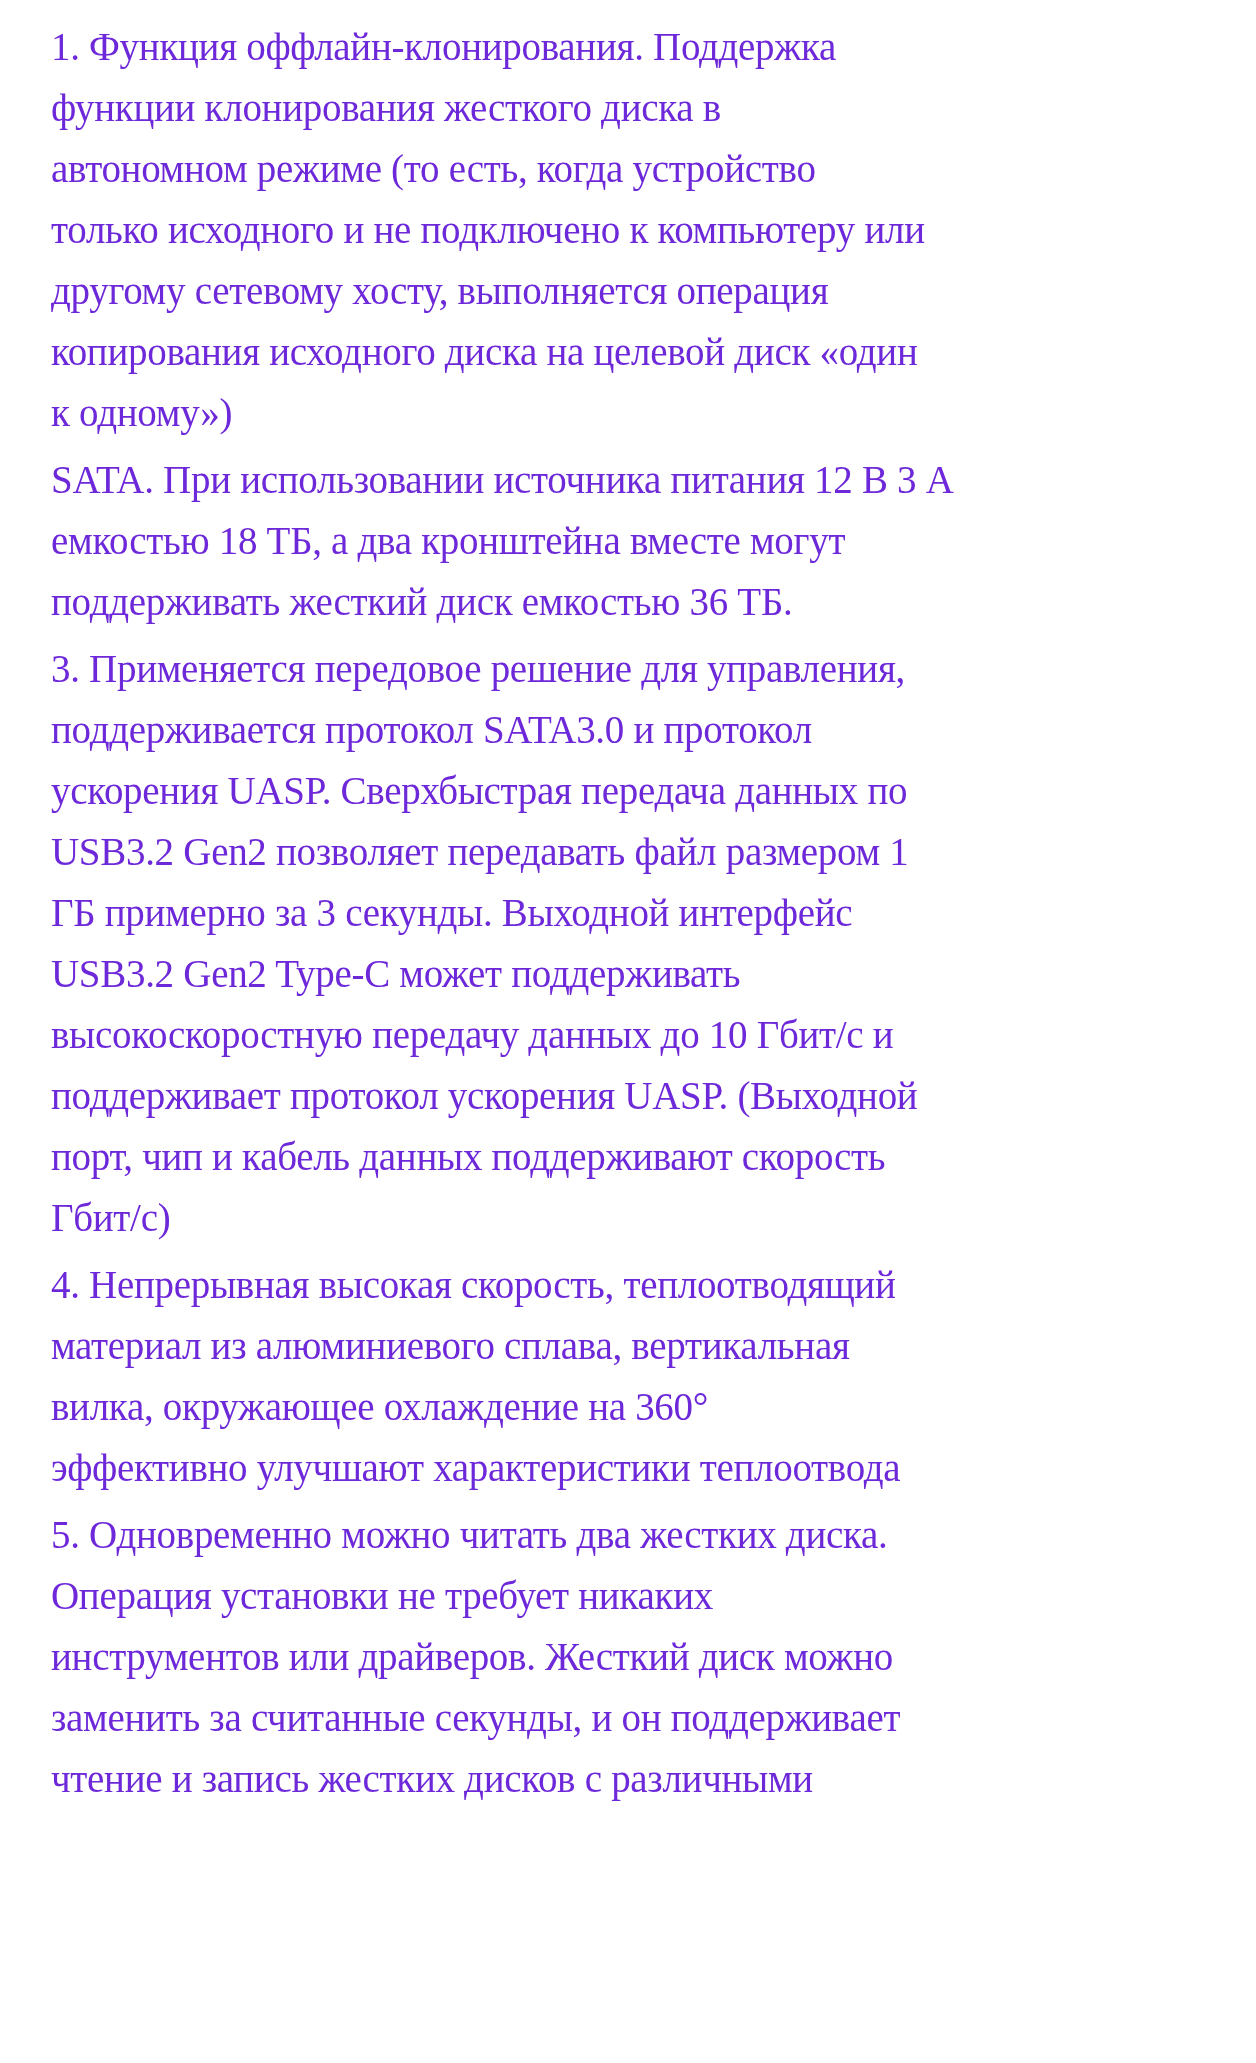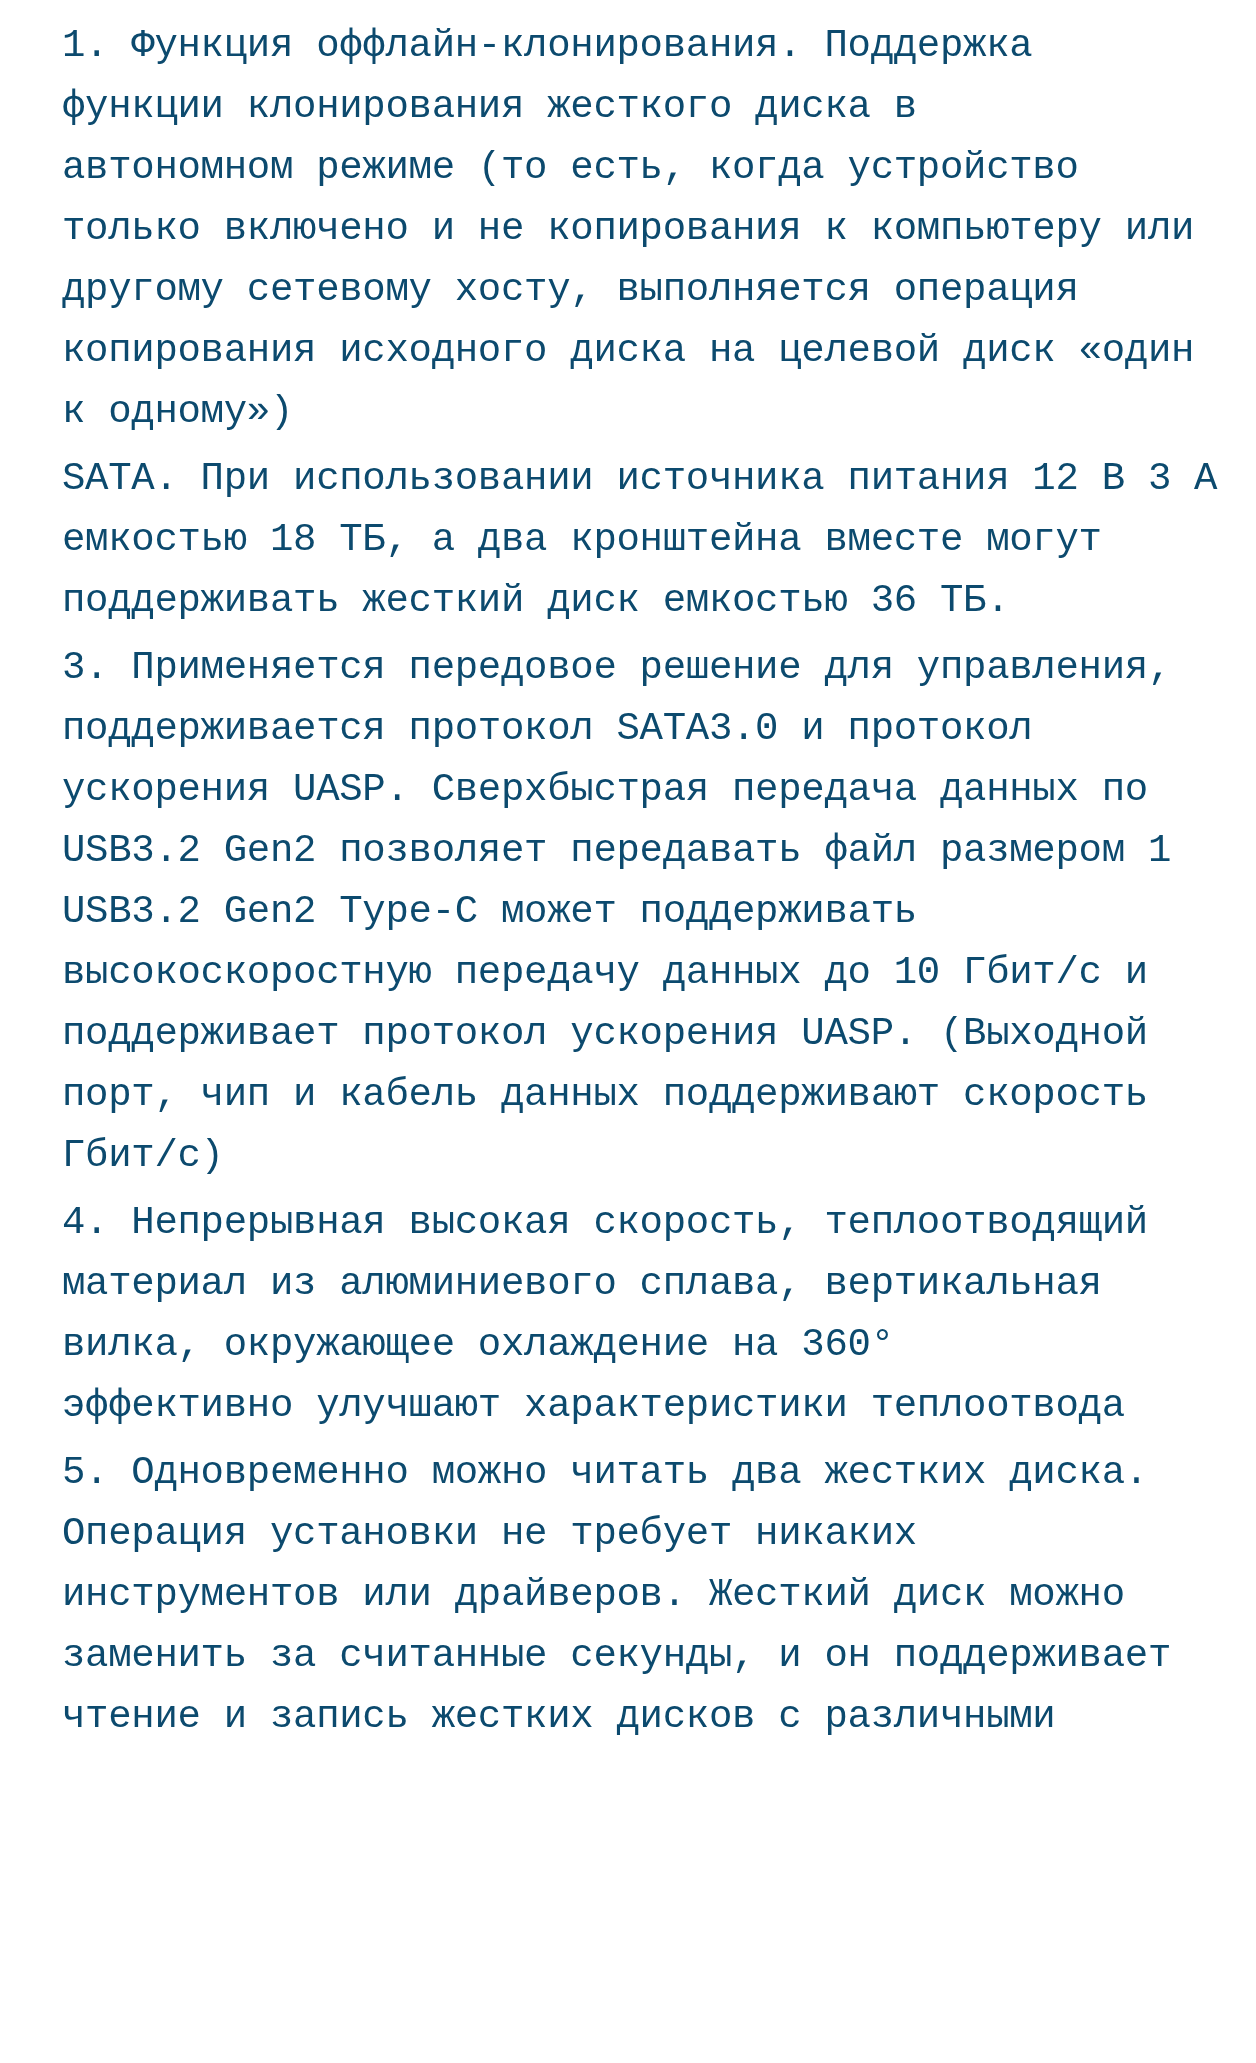--- a/index.html
+++ b/index.html
@@ -8,63 +8,64 @@
       background: #ffffff;
     }
     body {
       width: 1256px;
       height: 2063px;
       overflow: hidden;
       position: relative;
     }
     .doc {
       position: absolute;
-      left: 62px;
+      left: 51px;
       top: 16px;
       width: 1170px;
-      font-family: Liberation Mono, monospace;
+      font-family: Liberation Serif, serif;
       font-size: 39px;
       line-height: 61px;
-      color: #0c4a6e;
+      color: #6d28d9;
       letter-spacing: -0.3px;
     }
     .para {
       margin: 0 0 6px 0;
     }
     .line {
       display: block;
       white-space: nowrap;
     }
   </style>
 </head>
 <body>
 
 <div class="doc">
 
   <p class="para">
     <span class="line">1. Функция оффлайн-клонирования. Поддержка</span>
     <span class="line">функции клонирования жесткого диска в</span>
     <span class="line">автономном режиме (то есть, когда устройство</span>
-    <span class="line">только включено и не копирования к компьютеру или</span>
+    <span class="line">только исходного и не подключено к компьютеру или</span>
     <span class="line">другому сетевому хосту, выполняется операция</span>
     <span class="line">копирования исходного диска на целевой диск «один</span>
     <span class="line">к одному»)</span>
   </p>
 
   <p class="para">
     <span class="line">SATA. При использовании источника питания 12 В 3 А</span>
     <span class="line">емкостью 18 ТБ, а два кронштейна вместе могут</span>
     <span class="line">поддерживать жесткий диск емкостью 36 ТБ.</span>
   </p>
 
   <p class="para">
     <span class="line">3. Применяется передовое решение для управления,</span>
     <span class="line">поддерживается протокол SATA3.0 и протокол</span>
     <span class="line">ускорения UASP. Сверхбыстрая передача данных по</span>
     <span class="line">USB3.2 Gen2 позволяет передавать файл размером 1</span>
+    <span class="line">ГБ примерно за 3 секунды. Выходной интерфейс</span>
     <span class="line">USB3.2 Gen2 Type-C может поддерживать</span>
     <span class="line">высокоскоростную передачу данных до 10 Гбит/с и</span>
     <span class="line">поддерживает протокол ускорения UASP. (Выходной</span>
     <span class="line">порт, чип и кабель данных поддерживают скорость</span>
     <span class="line">Гбит/с)</span>
   </p>
 
   <p class="para">
     <span class="line">4. Непрерывная высокая скорость, теплоотводящий</span>
     <span class="line">материал из алюминиевого сплава, вертикальная</span>

